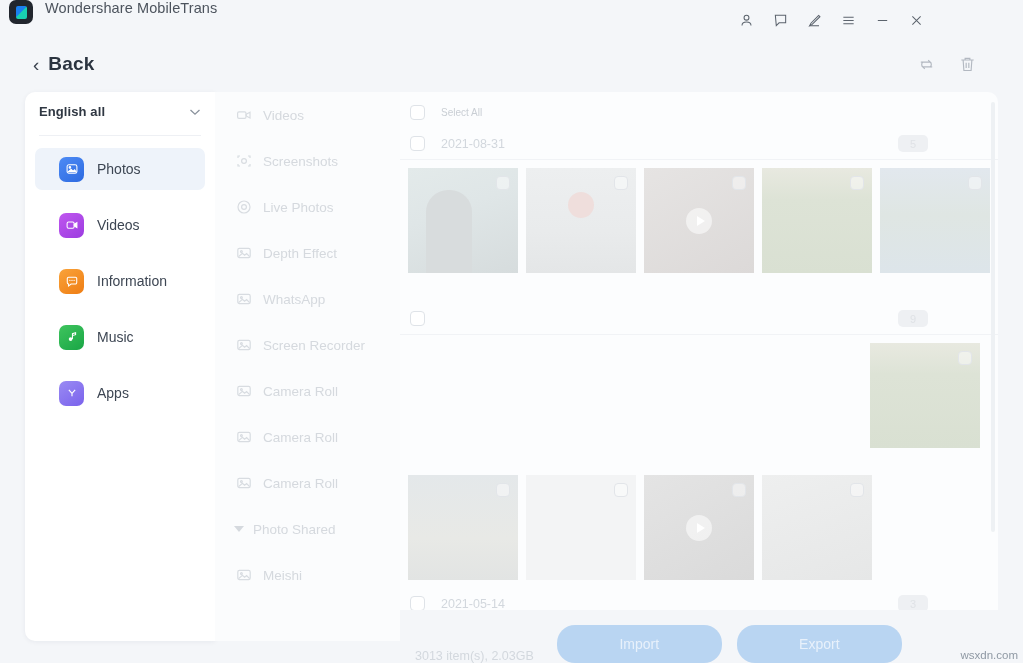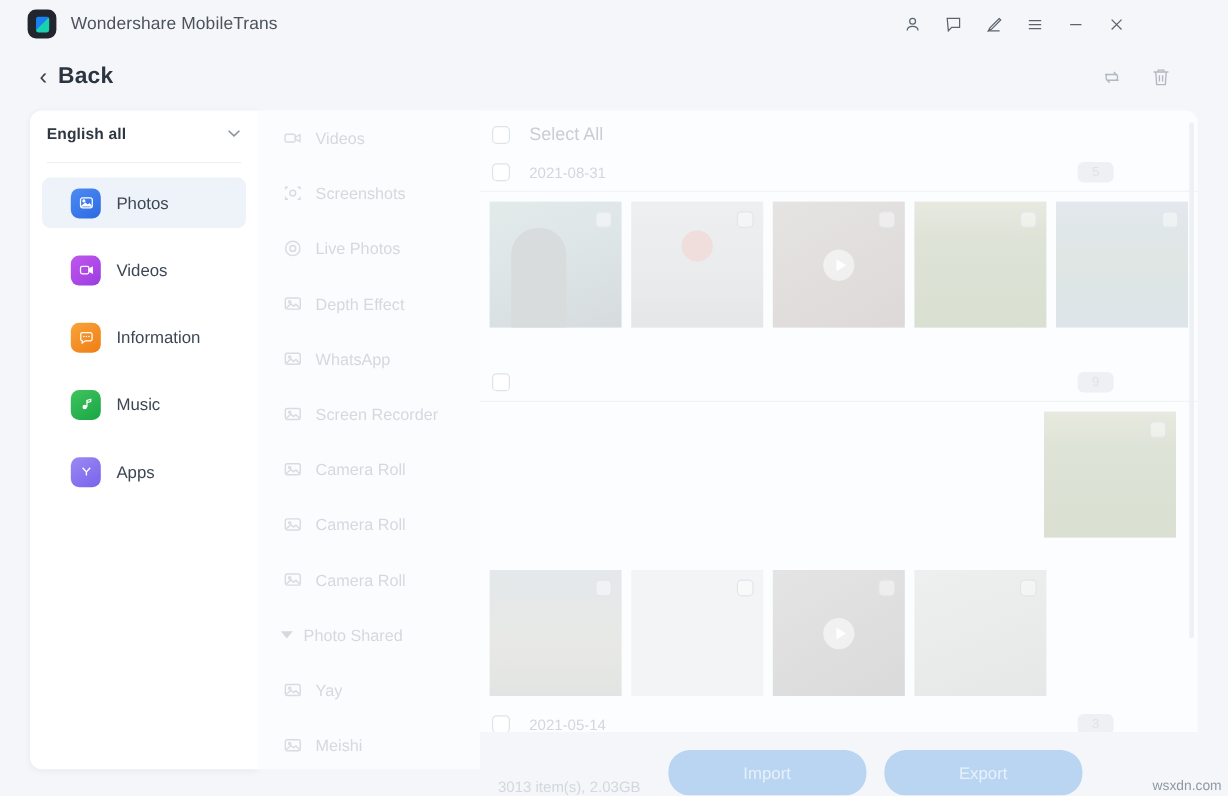--- a/index.html
+++ b/index.html
@@ -11,21 +11,21 @@
   }
   #app {
     position: relative;
     width: 1023px; height: 663px;
     background: #f4f6f9;
   }
 
   
   .titlebar {
     position: absolute; top: 0; left: 0; width: 939px; height: 40px;
-    display: flex; align-items: center; margin-left: 14px;
+    display: flex; 
   }
   .logo {
     width: 24px; height: 24px; margin-left: 9px;
     border-radius: 7px;
     background: #21262e;
     display: flex; align-items: center; justify-content: center;
     flex: none;
   }
   .logo-inner {
     width: 11px; height: 13px; border-radius: 2px;
@@ -127,21 +127,21 @@
     overflow: hidden;
   }
   .selectall {
     display: flex; align-items: center; gap: 16px;
     height: 32px; padding-left: 10px; margin-top: 4px;
   }
   .cbox {
     width: 15px; height: 15px; border: 1.4px solid #dfe3e8;
     border-radius: 4px; background: #fff; flex: none;
   }
-  .selectall-label { font-size: 15px; color: #c9ced4; }
+  .selectall-label { font-size: 10px; color: #c9ced4; }
   .date-row {
     display: flex; align-items: center; gap: 16px;
     height: 32px; padding-left: 10px;
     border-bottom: 1px solid #f1f3f6;
   }
   .date-label { font-size: 12.5px; color: #d2d7dd; }
   .date-count {
     margin-left: auto; margin-right: 70px;
     min-width: 30px; height: 17px; border-radius: 5px;
     background: #eef0f3; color: #dfe2e6;
@@ -461,30 +461,20 @@
       <span>Photo Shared</span>
     </div>
     <div class="cat-item">
       <span class="cat-ic">
         <svg width="16" height="16" viewBox="0 0 16 16" fill="none" stroke="currentColor" stroke-width="1.2">
           <rect x="1.8" y="3.4" width="12.4" height="9.2" rx="1.6"></rect>
             <circle cx="5.4" cy="6.6" r=".9"></circle>
             <path d="M2.6 11.6 6.4 8.2l2.2 2 2-1.6 3 3"></path>
         </svg>
       </span>
-      <span>Yay</span>
-    </div>
-    <div class="cat-item">
-      <span class="cat-ic">
-        <svg width="16" height="16" viewBox="0 0 16 16" fill="none" stroke="currentColor" stroke-width="1.2">
-          <rect x="1.8" y="3.4" width="12.4" height="9.2" rx="1.6"></rect>
-            <circle cx="5.4" cy="6.6" r=".9"></circle>
-            <path d="M2.6 11.6 6.4 8.2l2.2 2 2-1.6 3 3"></path>
-        </svg>
-      </span>
       <span>Meishi</span>
     </div>
   </div>
 
   <div class="content">
     <div class="selectall">
       <span class="cbox"></span>
       <span class="selectall-label">Select All</span>
     </div>
 

